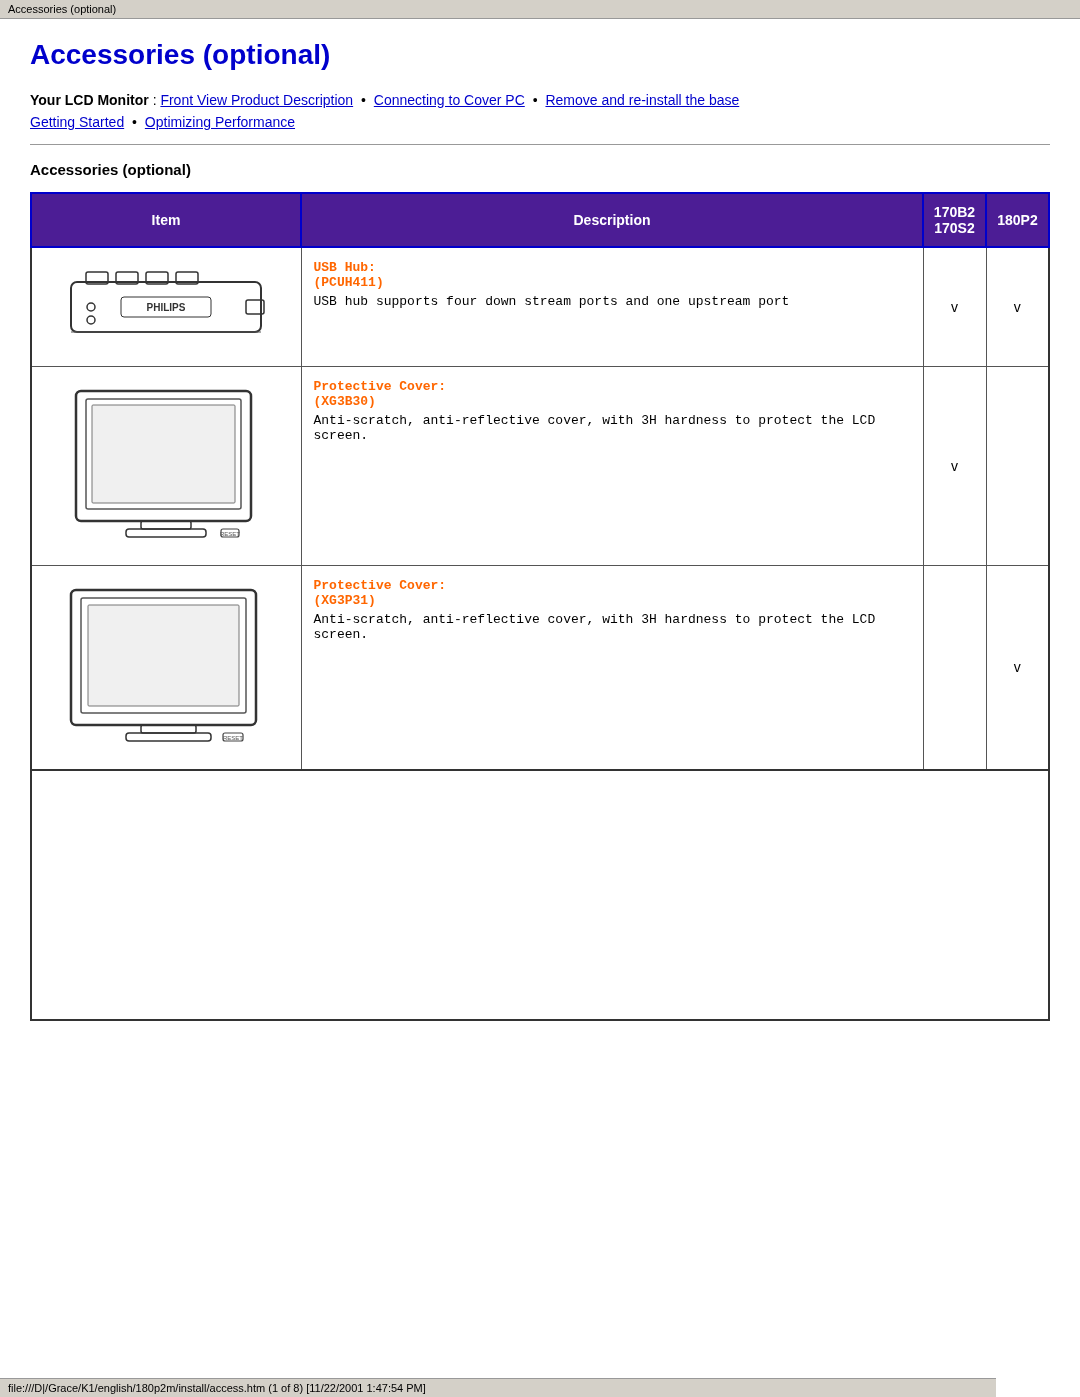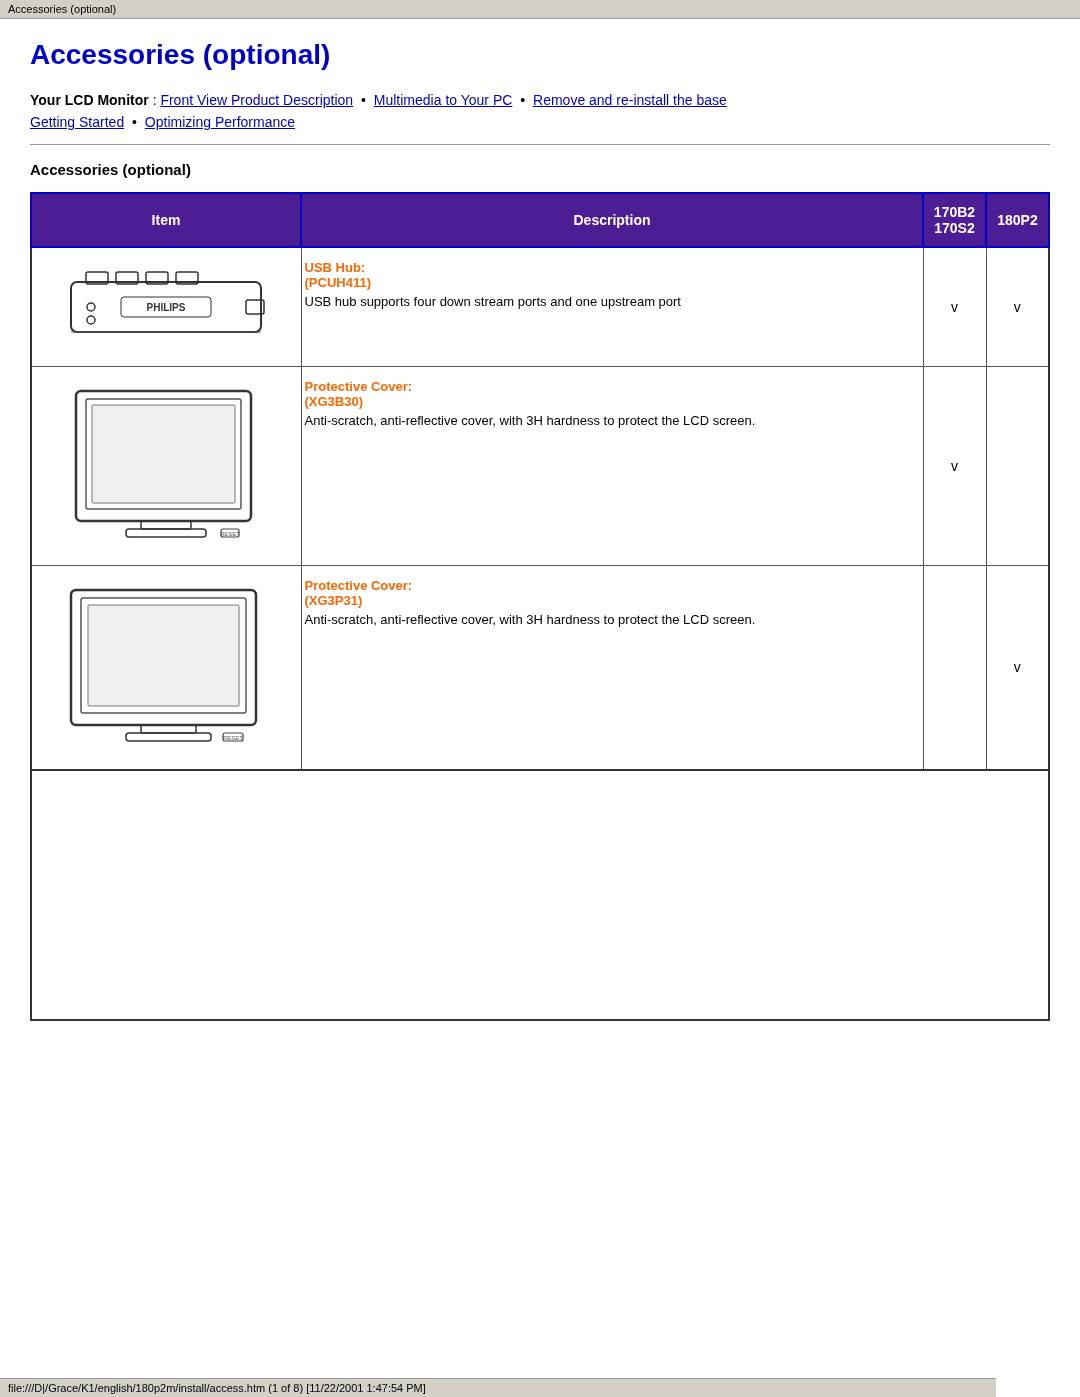--- a/index.html
+++ b/index.html
@@ -114,23 +114,23 @@
 
     .acc-table td.item-img {
       text-align: center;
       vertical-align: middle;
       padding: 14px;
       background: #fff;
     }
 
     .acc-table td.desc-cell {
       vertical-align: top;
-      padding: 12px 3px;
+      padding: 12px 12px;
       font-size: 13px;
-      font-family: Liberation Sans, sans-serif;
+      font-family: Liberation Mono, monospace;
     }
 
     .acc-table td.check-cell {
       text-align: center;
       vertical-align: middle;
       font-size: 14px;
       font-family: Arial, sans-serif;
     }
 
     .item-title-orange {
@@ -186,21 +186,21 @@
 
 <div class="content-area">
 
   <h1 class="page-title">Accessories (optional)</h1>
 
   <div class="nav-links">
     <strong>Your LCD Monitor</strong>
     <span> : </span>
     <a href="#">Front View Product Description</a>
     <span class="bullet-sep">•</span>
-    <a href="#">Multimedia to Your PC</a>
+    <a href="#">Connecting to Cover PC</a>
     <span class="bullet-sep">•</span>
     <a href="#">Remove and re-install the base</a>
     <br>
     <a href="#">Getting Started</a>
     <span class="bullet-sep">•</span>
     <a href="#">Optimizing Performance</a>
   </div>
 
 
   <hr>

